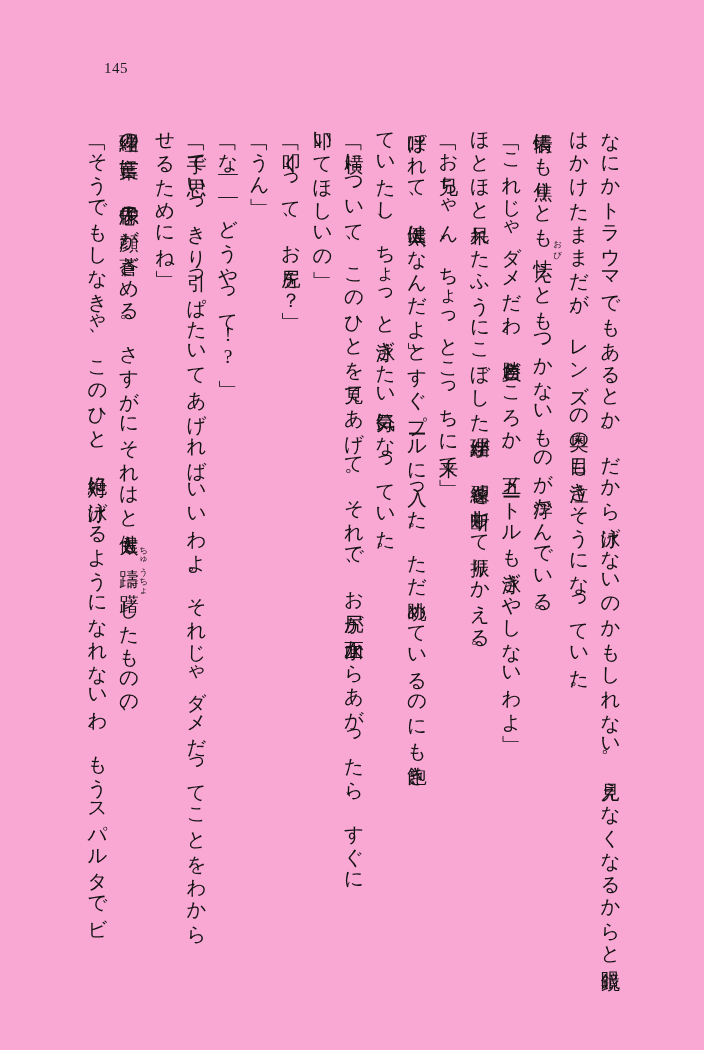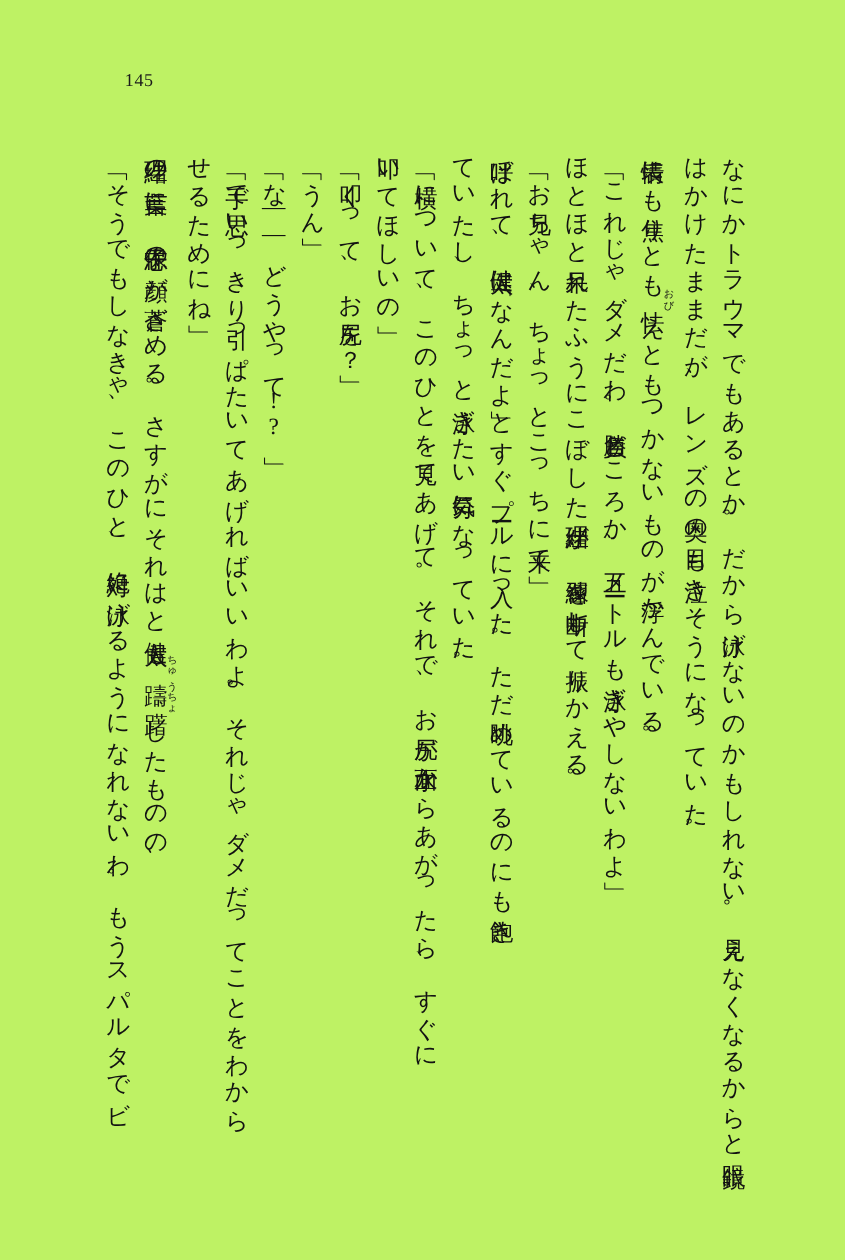--- a/index.html
+++ b/index.html
@@ -4,21 +4,21 @@
 <style>
   html, body {
     margin: 0;
     padding: 0;
     background: #ffffff;
   }
   .page {
     position: relative;
     width: 704px;
     height: 1050px;
-    background: #bef264;
+    background: #f9a8d4;
     overflow: hidden;
     font-family: "Liberation Serif", "DejaVu Serif", serif;
     color: #141414;
   }
   .page-number {
     position: absolute;
     top: 60px;
     left: 104px;
     font-size: 15px;
     letter-spacing: 0.5px;

